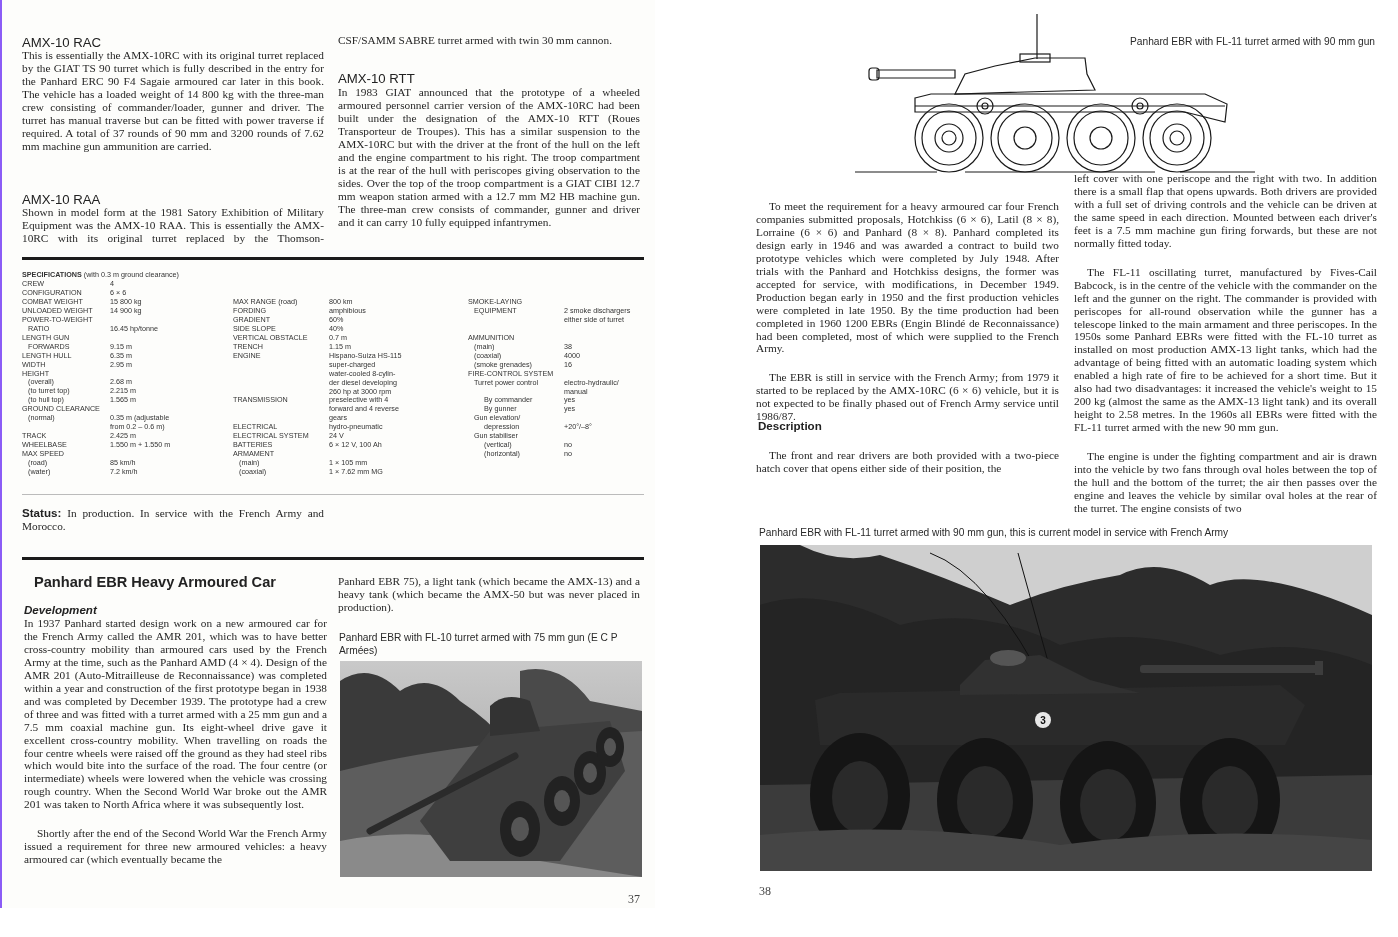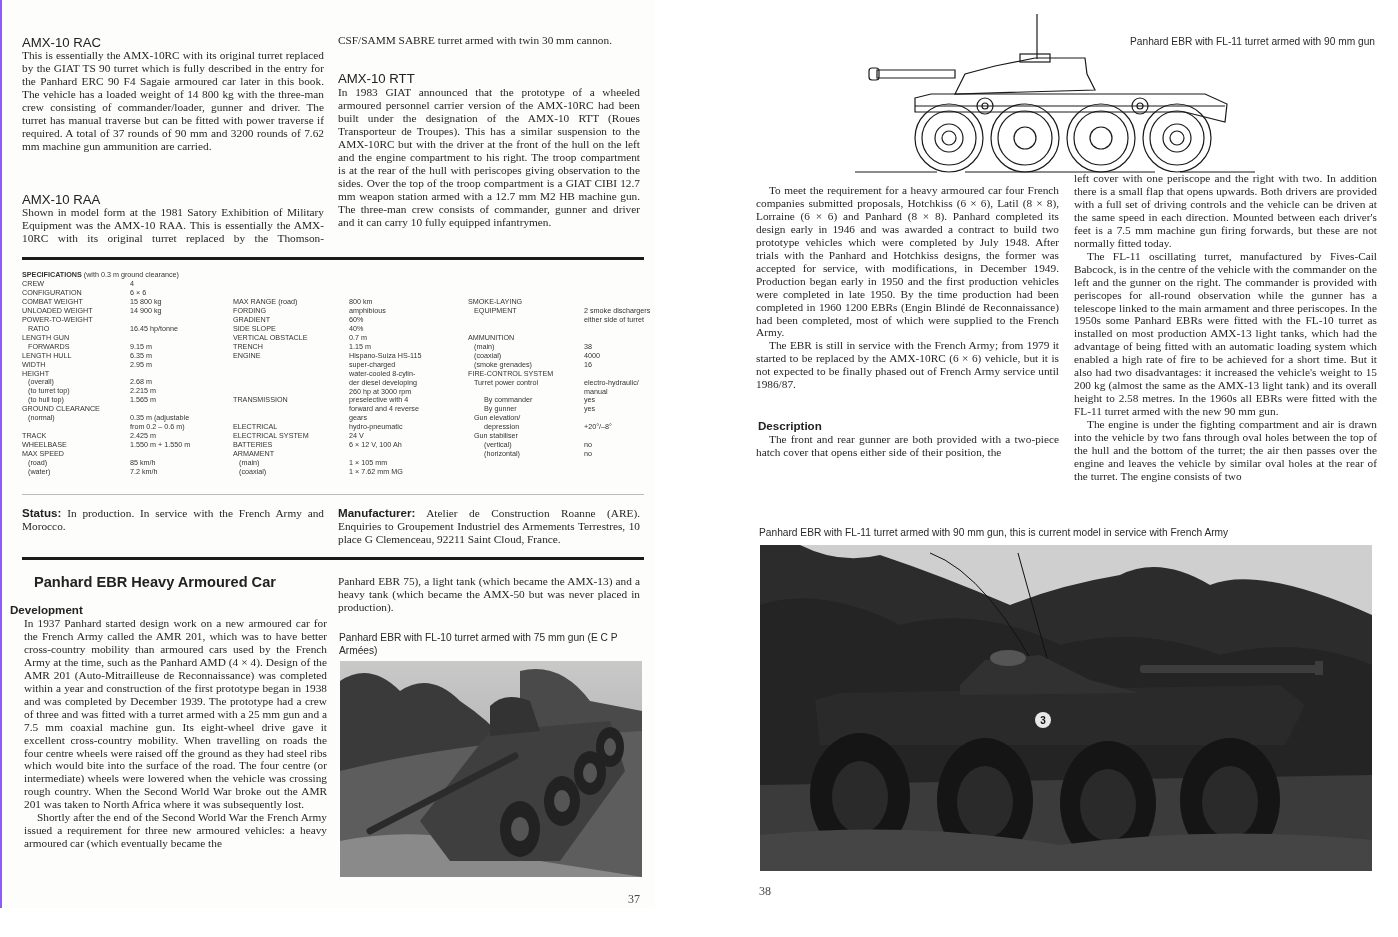--- a/index.html
+++ b/index.html
@@ -10,26 +10,26 @@
   #page-left { left: 0; width: 655px; border-left: 2px solid #8b5cf6; height: 908px; }
   #page-right { left: 695px; width: 703px; background: #ffffff; }
   .gutter { position: absolute; left: 655px; top: 0; width: 40px; height: 937px; background: #ffffff; }
 
   .abs { position: absolute; }
   .h2 { font-family: "Liberation Sans", sans-serif; font-size: 13.2px; line-height: 15px; color: #222; }
   .h3 { font-family: "Liberation Sans", sans-serif; font-weight: bold; font-size: 11.6px; line-height: 14px; color: #222; }
   .h1 { font-family: "Liberation Sans", sans-serif; font-weight: bold; font-size: 14.6px; color: #222; }
   .body { font-size: 11.3px; line-height: 12.95px; text-align: justify; color: #262626; }
   .body p { margin: 0; }
-  .body p.indent { text-indent: 13px; }
+  .body p.indent { text-indent: 13px; margin-top: 16px; }
   .rule { position: absolute; height: 3px; background: #1b1b1b; }
 
   
   .spec { font-family: "Liberation Sans", sans-serif; font-size: 7.2px; line-height: 8.95px; color: #333; }
-  .spec-row { display: flex; white-space: nowrap; gap: 20px; }
+  .spec-row { display: flex; white-space: nowrap; }
   .spec-label { flex: 0 0 auto; }
   .spec-value { flex: 0 0 auto; }
   .sp-c1 .spec-label { width: 88px; }
   .sp-c2 .spec-label { width: 96px; }
   .sp-c3 .spec-label { width: 96px; }
   .ind { padding-left: 6px; }
   .ind2 { padding-left: 16px; }
 
   .caption { font-family: "Liberation Sans", sans-serif; font-size: 10.2px; line-height: 12.5px; color: #2a2a2a; }
   .pagenum { font-size: 12px; color: #444; }
@@ -311,29 +311,25 @@
         <span class="spec-value">no</span>
       </div>
     </div>
 
   <div class="abs" style="left:20px; top:494px; width:622px; height:1px; background:#bbb;"></div>
 
   <div class="abs body" style="left:20px; top:506px; width:302px;">
     <span class="h3">Status:</span>
     <span>In production. In service with the French Army and Morocco.</span>
   </div>
-  <div class="abs body" style="left:336px; top:506px; width:302px;">
-    <span class="h3">Manufacturer:</span>
-    <span>Atelier de Construction Roanne (ARE). Enquiries to Groupement Industriel des Armements Terrestres, 10 place G Clemenceau, 92211 Saint Cloud, France.</span>
-  </div>
 
   <div class="rule" style="left:20px; top:557px; width:622px;"></div>
 
   <div class="abs h1" style="left:32px; top:574px;">Panhard EBR Heavy Armoured Car</div>
-  <div class="abs h3" style="left:8px; top:603px;">Development</div>
+  <div class="abs h3" style="left:22px; top:603px;font-style:italic;">Development</div>
   <div class="abs body" style="left:22px; top:617px; width:303px;">
     <p>In 1937 Panhard started design work on a new armoured car for the French Army called the AMR 201, which was to have better cross-country mobility than armoured cars used by the French Army at the time, such as the Panhard AMD (4 × 4). Design of the AMR 201 (Auto-Mitrailleuse de Reconnaissance) was completed within a year and construction of the first prototype began in 1938 and was completed by December 1939. The prototype had a crew of three and was fitted with a turret armed with a 25 mm gun and a 7.5 mm coaxial machine gun. Its eight-wheel drive gave it excellent cross-country mobility. When travelling on roads the four centre wheels were raised off the ground as they had steel ribs which would bite into the surface of the road. The four centre (or intermediate) wheels were lowered when the vehicle was crossing rough country. When the Second World War broke out the AMR 201 was taken to North Africa where it was subsequently lost.</p>
     <p class="indent">Shortly after the end of the Second World War the French Army issued a requirement for three new armoured vehicles: a heavy armoured car (which eventually became the</p>
   </div>
   <div class="abs body" style="left:336px; top:575px; width:302px;">
     <p>Panhard EBR 75), a light tank (which became the AMX-13) and a heavy tank (which became the AMX-50 but was never placed in production).</p>
   </div>
 
   <div class="abs caption" style="left:337px; top:632px; width:300px;">Panhard EBR with FL-10 turret armed with 75 mm gun (E C P Armées)</div>
 
@@ -407,21 +403,21 @@
   </svg>
   <div class="abs caption" style="left:420px; top:36px; width:260px; text-align:right;">Panhard EBR with FL-11 turret armed with 90 mm gun</div>
 
   <div class="abs body" style="left:61px; top:184px; width:303px;">
     <p class="indent">To meet the requirement for a heavy armoured car four French companies submitted proposals, Hotchkiss (6 × 6), Latil (8 × 8), Lorraine (6 × 6) and Panhard (8 × 8). Panhard completed its design early in 1946 and was awarded a contract to build two prototype vehicles which were completed by July 1948. After trials with the Panhard and Hotchkiss designs, the former was accepted for service, with modifications, in December 1949. Production began early in 1950 and the first production vehicles were completed in late 1950. By the time production had been completed in 1960 1200 EBRs (Engin Blindé de Reconnaissance) had been completed, most of which were supplied to the French Army.</p>
     <p class="indent">The EBR is still in service with the French Army; from 1979 it started to be replaced by the AMX-10RC (6 × 6) vehicle, but it is not expected to be finally phased out of French Army service until 1986/87.</p>
   </div>
 
   <div class="abs h3" style="left:63px; top:419px;">Description</div>
   <div class="abs body" style="left:61px; top:433px; width:303px;">
-    <p class="indent">The front and rear gunner are both provided with a two-piece hatch cover that opens either side of their position, the</p>
+    <p class="indent">The front and rear drivers are both provided with a two-piece hatch cover that opens either side of their position, the</p>
   </div>
 
   <div class="abs body" style="left:379px; top:172px; width:303px;">
     <p>left cover with one periscope and the right with two. In addition there is a small flap that opens upwards. Both drivers are provided with a full set of driving controls and the vehicle can be driven at the same speed in each direction. Mounted between each driver's feet is a 7.5 mm machine gun firing forwards, but these are not normally fitted today.</p>
     <p class="indent">The FL-11 oscillating turret, manufactured by Fives-Cail Babcock, is in the centre of the vehicle with the commander on the left and the gunner on the right. The commander is provided with periscopes for all-round observation while the gunner has a telescope linked to the main armament and three periscopes. In the 1950s some Panhard EBRs were fitted with the FL-10 turret as installed on most production AMX-13 light tanks, which had the advantage of being fitted with an automatic loading system which enabled a high rate of fire to be achieved for a short time. But it also had two disadvantages: it increased the vehicle's weight to 15 200 kg (almost the same as the AMX-13 light tank) and its overall height to 2.58 metres. In the 1960s all EBRs were fitted with the FL-11 turret armed with the new 90 mm gun.</p>
     <p class="indent">The engine is under the fighting compartment and air is drawn into the vehicle by two fans through oval holes between the top of the hull and the bottom of the turret; the air then passes over the engine and leaves the vehicle by similar oval holes at the rear of the turret. The engine consists of two</p>
   </div>
 
   <div class="abs caption" style="left:64px; top:527px; width:620px;">Panhard EBR with FL-11 turret armed with 90 mm gun, this is current model in service with French Army</div>
 

